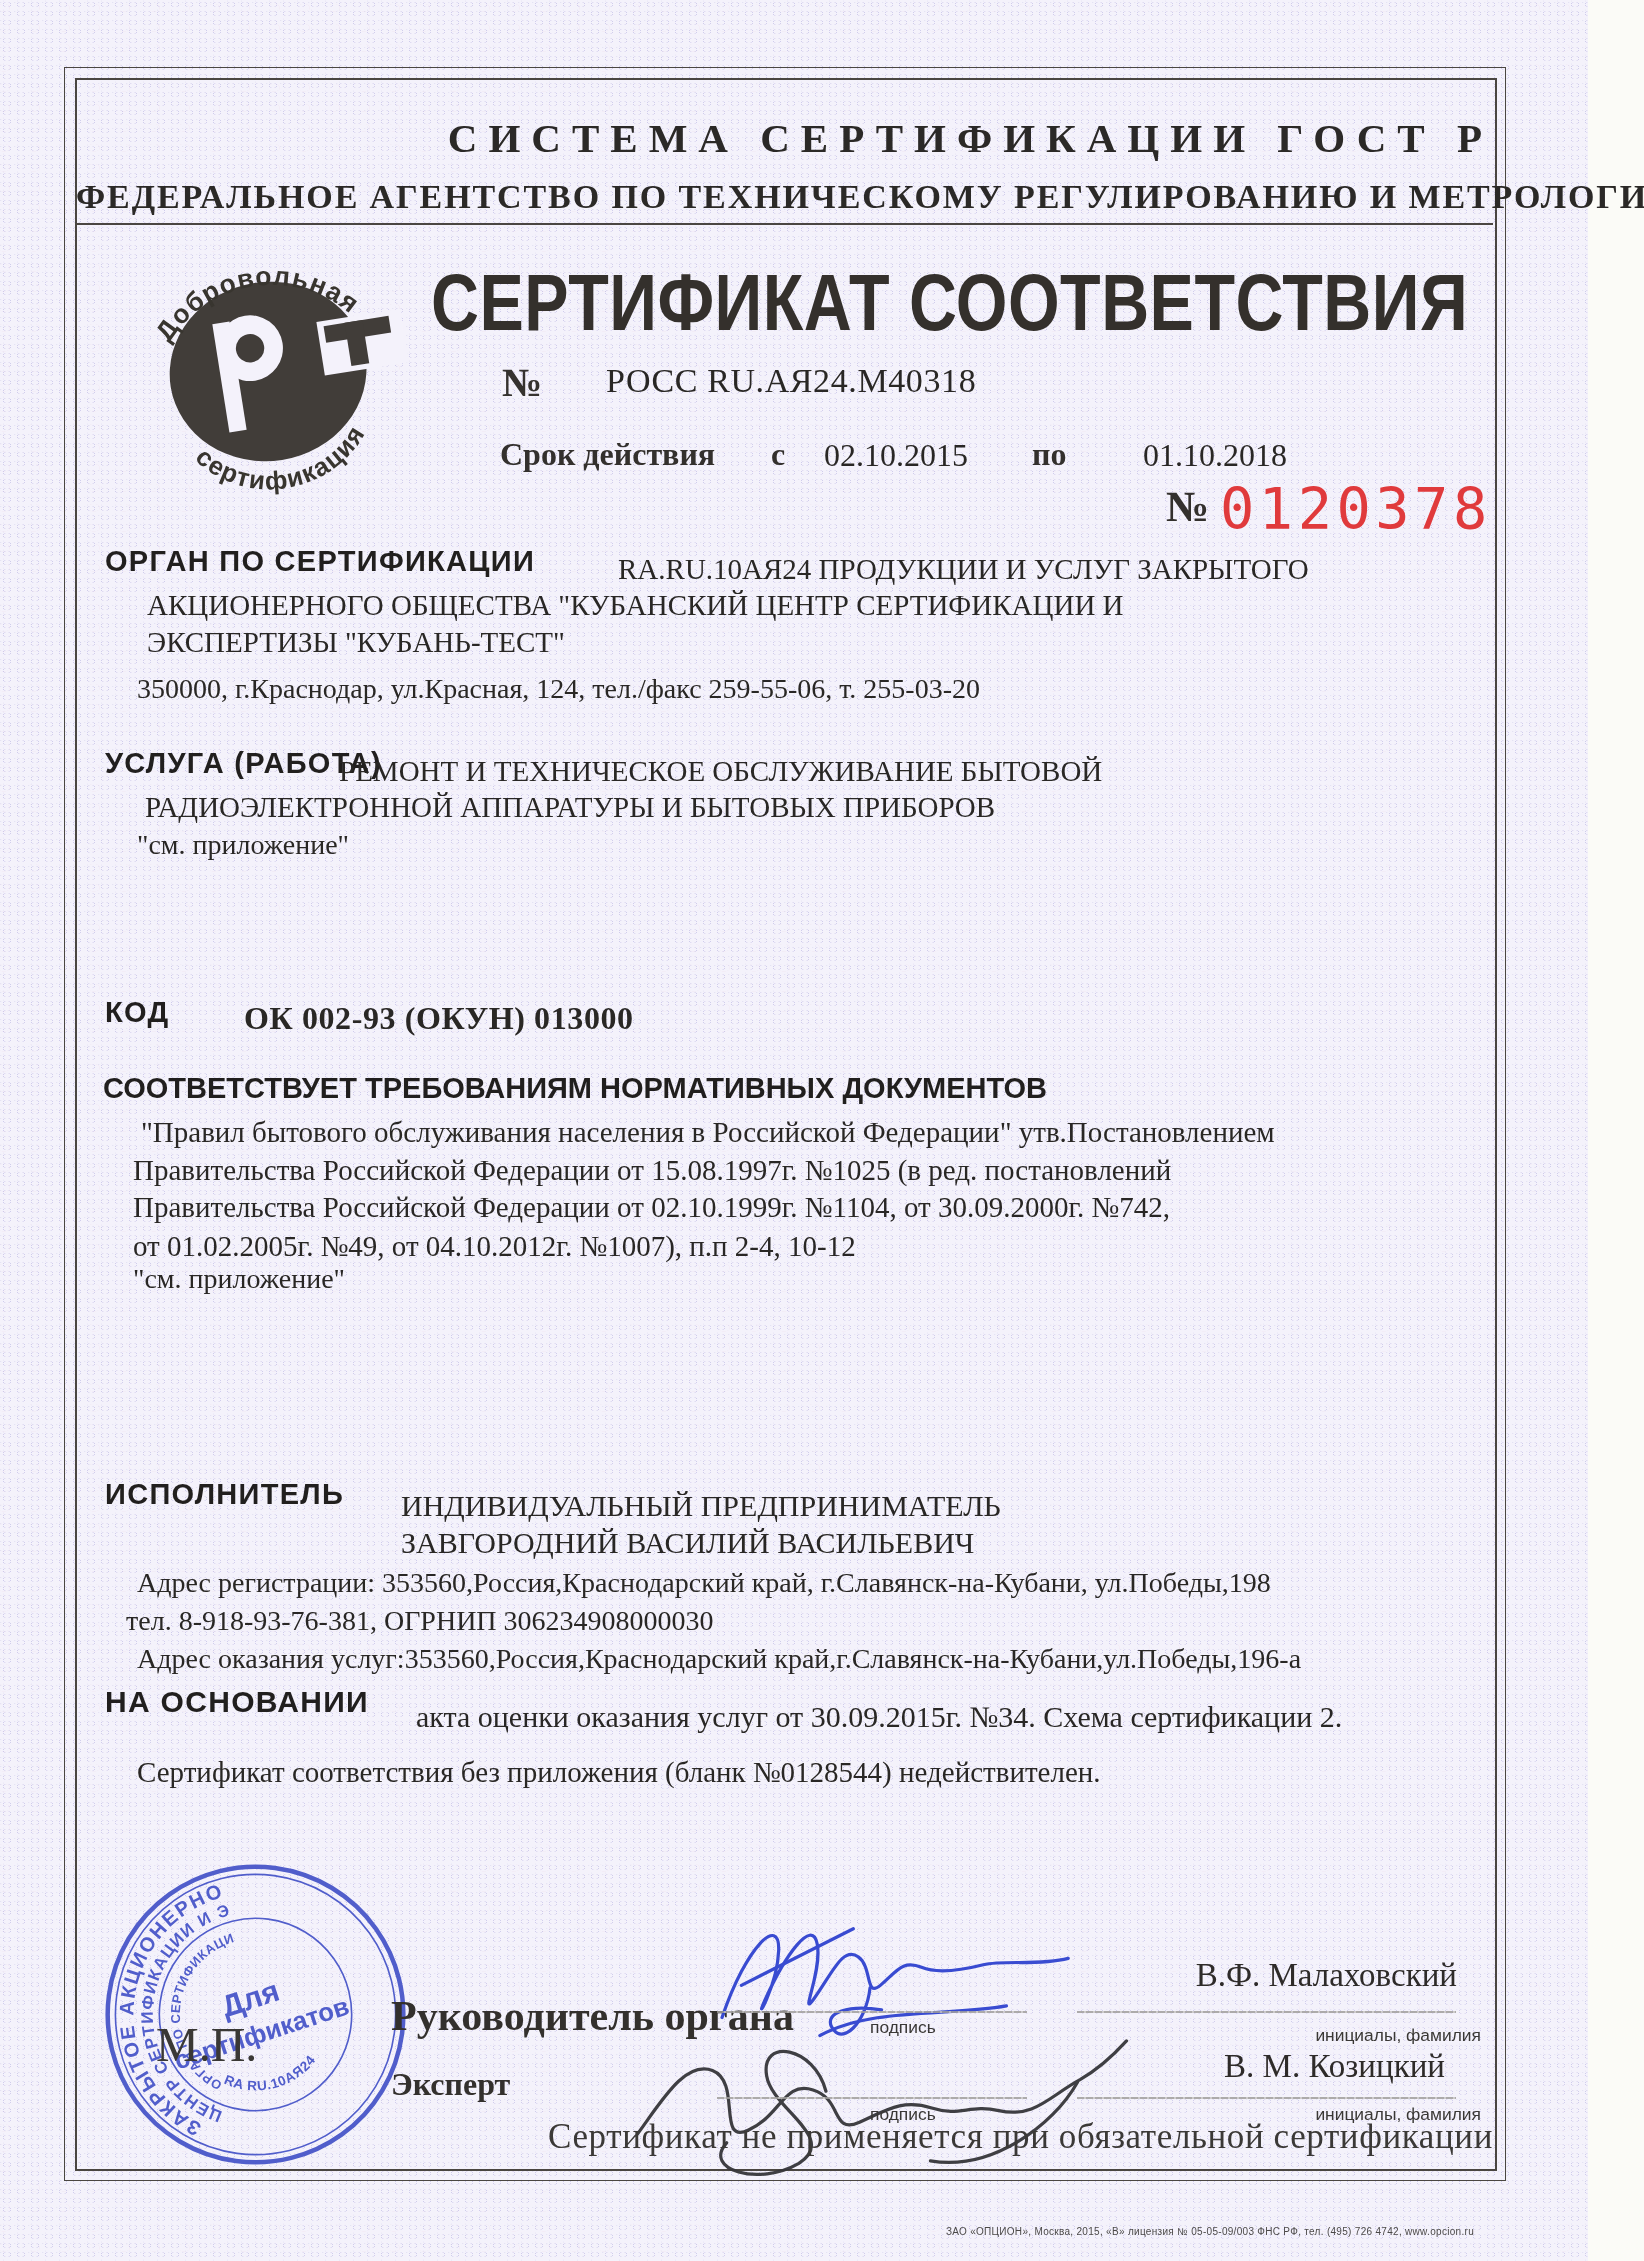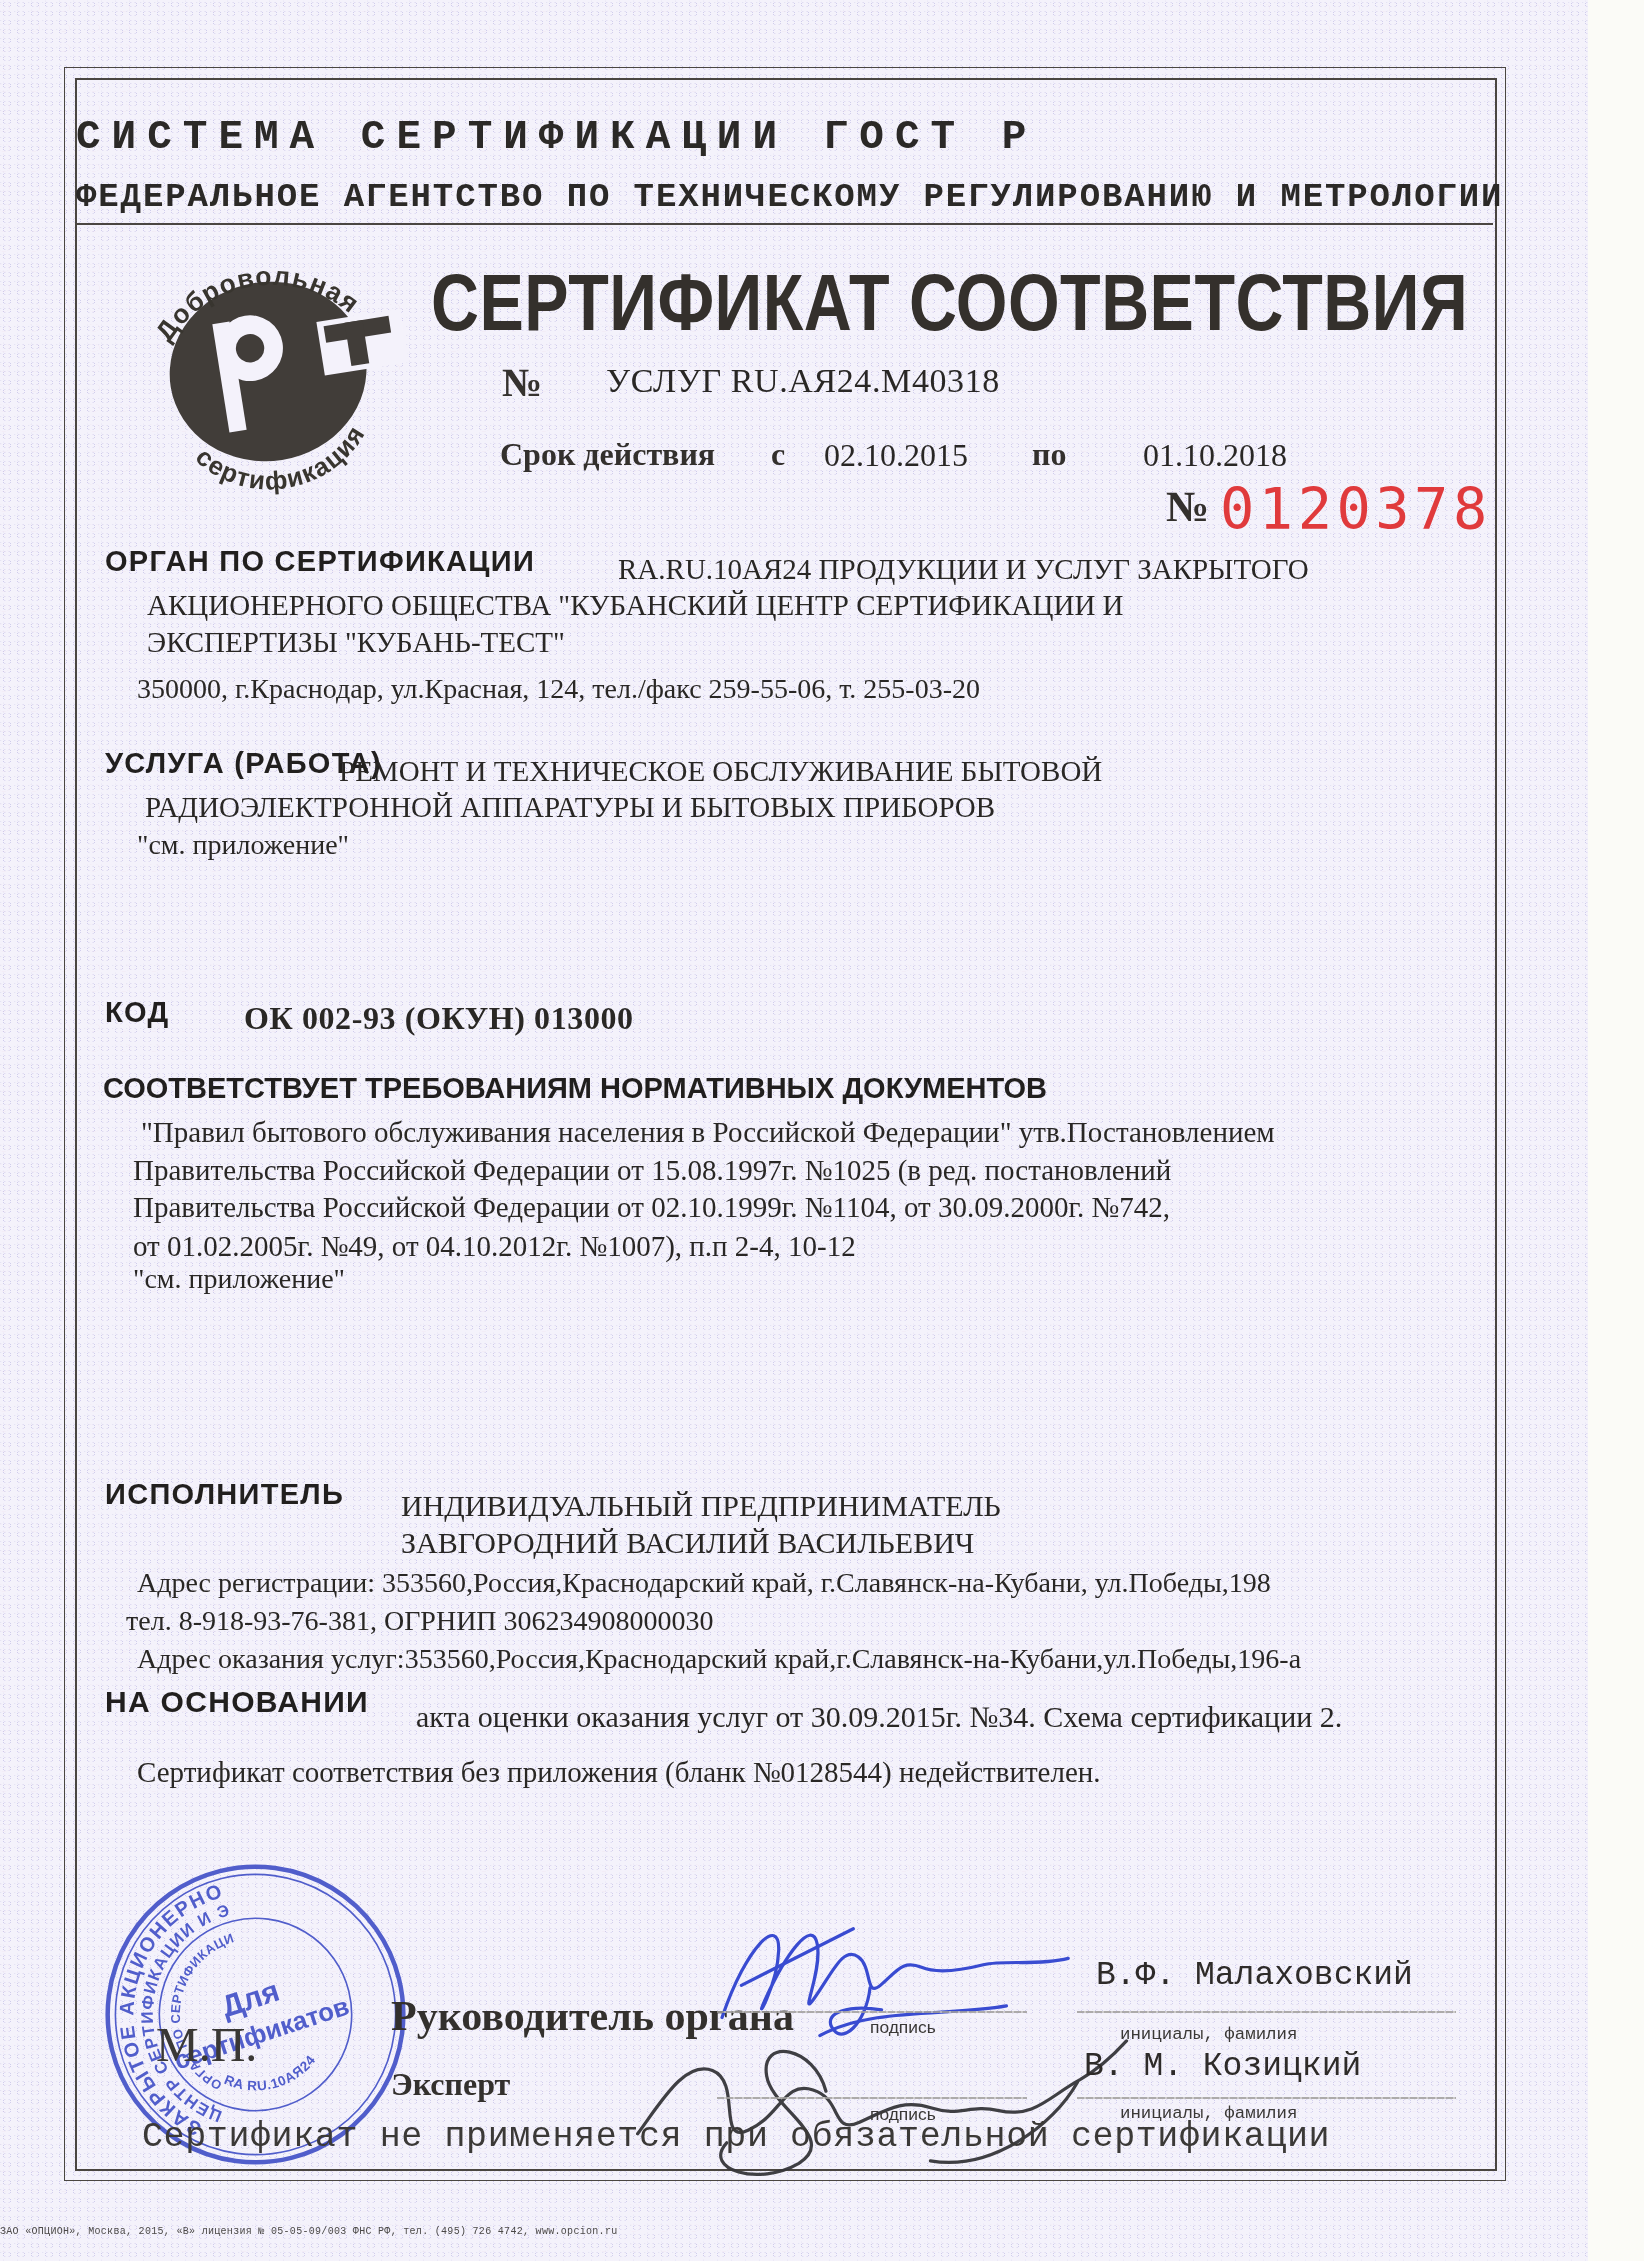--- a/index.html
+++ b/index.html
@@ -18,21 +18,21 @@
   .serif{font-family:"Liberation Serif",serif;}
   .b{font-weight:bold;}
   .lbl{font-family:"Liberation Sans",sans-serif;font-weight:bold;color:#211f1e;letter-spacing:1.3px;white-space:nowrap;}
   .val{font-family:"Liberation Serif",serif;color:#292725;white-space:nowrap;}
   .frame-outer{left:64px;top:67px;width:1440px;height:2112px;border:1.9px solid #4a4641;}
   .frame-inner{left:75px;top:78px;width:1418px;height:2089px;border:2.6px solid #4a4641;}
   .hdr-divider{left:76px;top:223px;width:1417px;height:1.9px;background:#4a4641;}
   .white-strip{left:1588px;top:0;width:57px;height:2261px;background:#fbfbf7;}
   .micro{height:1.9px;background:repeating-linear-gradient(90deg,#a09e9c 0 7px,#c7c5c3 7px 9px);opacity:.85;}
   .cap{font-family:"Liberation Sans",sans-serif;color:#3a3836;font-size:17.4px;margin-left:24px;}
-  .center{text-align:left;font-family:Liberation Mono, monospace;}
+  .center{text-align:right;}
   .nowrap{white-space:nowrap;}
 </style>
 </head>
 <body>
 
 <div class="page">
 
   <div class="abs white-strip"></div>
 
   <div class="abs frame-outer"></div>
@@ -58,21 +58,21 @@
       <textPath href="#logoTop" startOffset="50%" text-anchor="middle">Добровольная</textPath>
     </text>
     <text font-family="Liberation Sans, sans-serif" font-weight="bold" font-size="40" fill="#38352f" letter-spacing="2">
       <textPath href="#logoBot" startOffset="50%" text-anchor="middle">сертификация</textPath>
     </text>
   </svg>
 
   <div class="abs sans b nowrap" style="left:431px;top:257px;font-size:80px;color:#34302c;transform:scaleX(.83);transform-origin:left top;letter-spacing:0.6px;">СЕРТИФИКАТ СООТВЕТСТВИЯ</div>
 
   <div class="abs serif b" style="left:502px;top:359px;font-size:40px;color:#35322f;">№</div>
-  <div class="abs val" style="left:606px;top:362px;font-size:34px;letter-spacing:0.6px;">УСЛУГ RU.АЯ24.М40318</div>
+  <div class="abs val" style="left:606px;top:362px;font-size:34px;letter-spacing:0.6px;">РОСС RU.АЯ24.М40318</div>
 
   <div class="abs serif b nowrap" style="left:500px;top:436px;font-size:32px;color:#33302d;">Срок действия</div>
   <div class="abs serif b" style="left:771px;top:436px;font-size:32px;color:#33302d;">с</div>
   <div class="abs val" style="left:824px;top:437px;font-size:32px;">02.10.2015</div>
   <div class="abs serif b" style="left:1032px;top:436px;font-size:32px;color:#33302d;">по</div>
   <div class="abs val" style="left:1143px;top:437px;font-size:32px;">01.10.2018</div>
 
   <div class="abs serif b" style="left:1166px;top:482px;font-size:43px;color:#33302d;">№</div>
   <div class="abs nowrap" style="left:1220px;top:476px;font-family:'DejaVu Sans Mono',monospace;font-size:57px;letter-spacing:4.5px;color:#e03a3c;">0120378</div>
 

